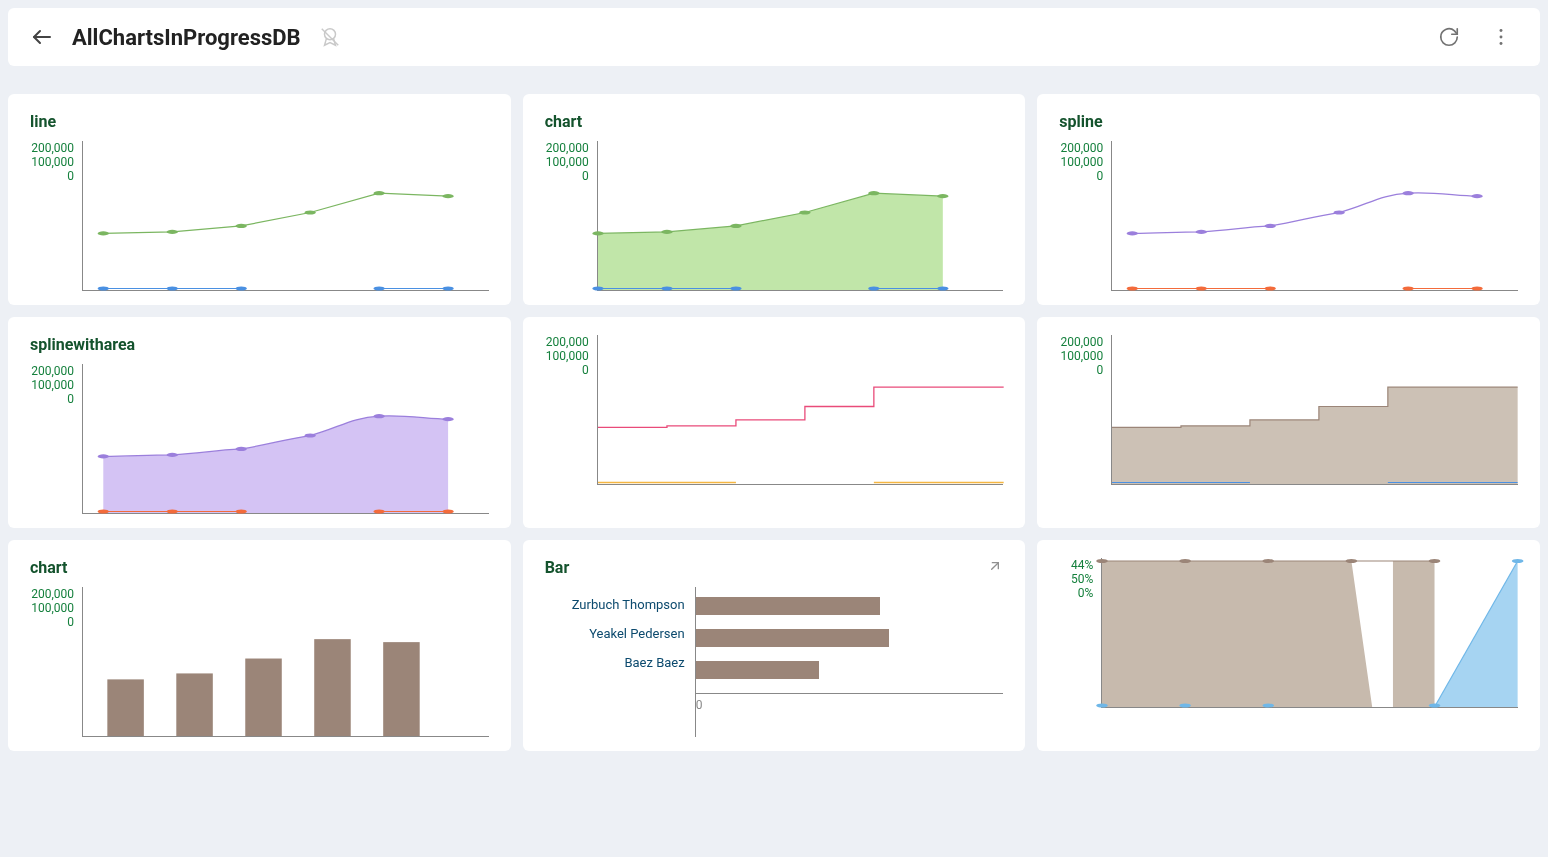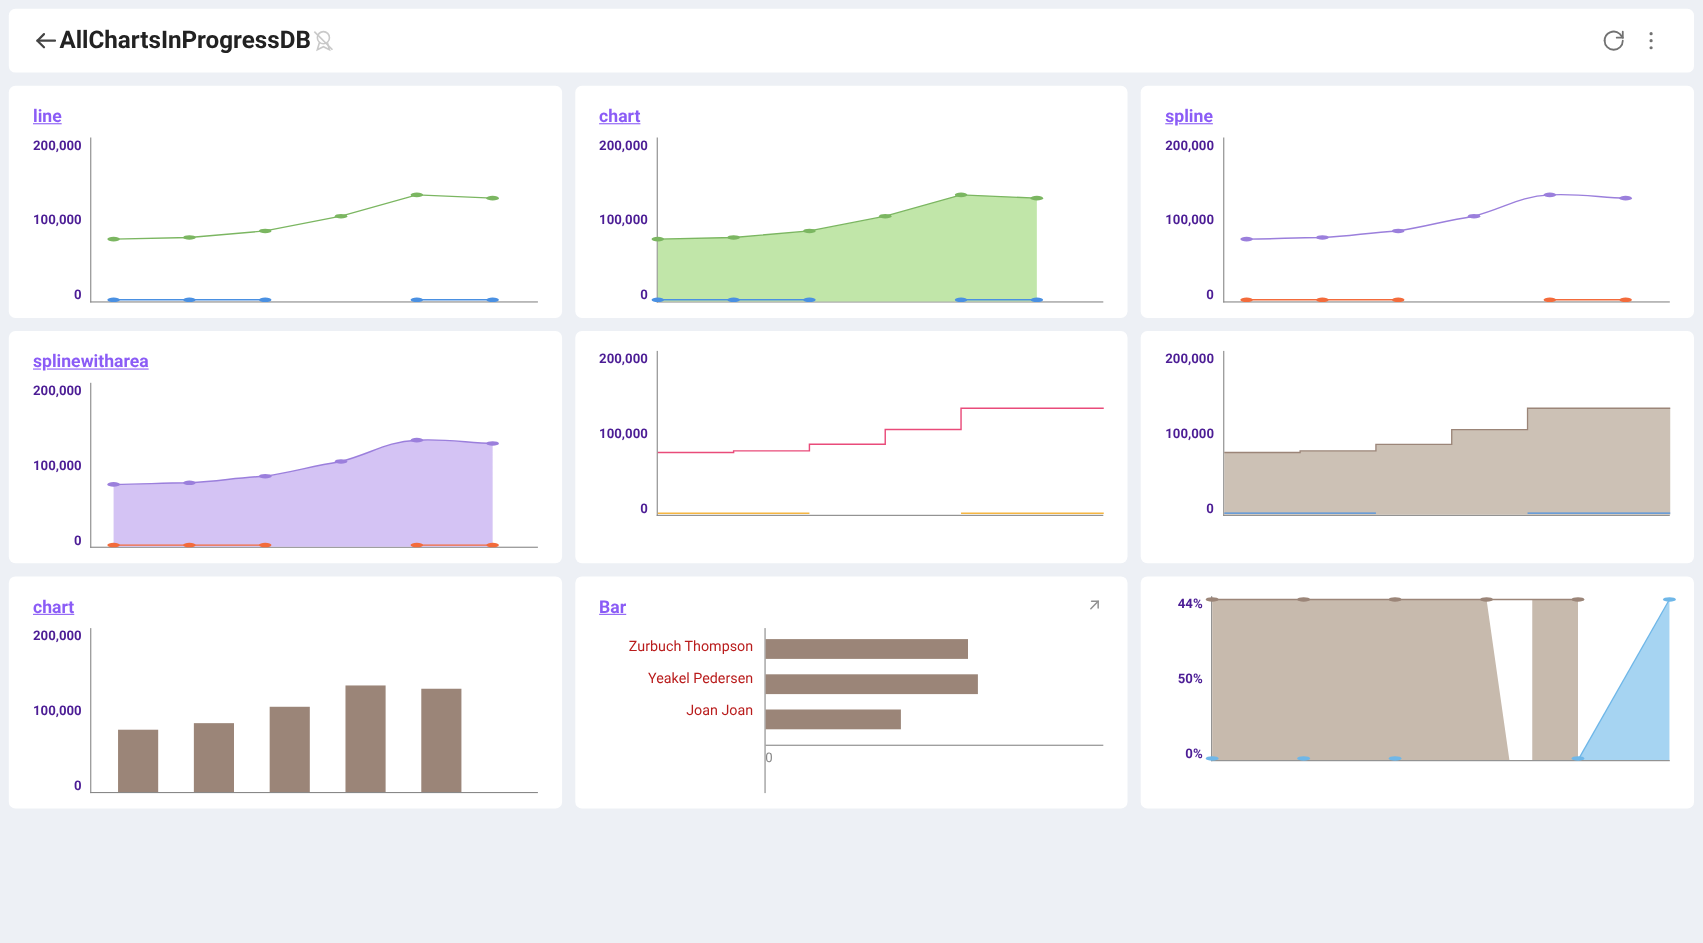--- a/index.html
+++ b/index.html
@@ -8,21 +8,22 @@
     background: #edf0f5;
     color: #333;
     padding: 8px;
   }
   .topbar {
     background: #fff;
     border-radius: 6px;
     padding: 12px 22px;
     display: flex;
     align-items: center;
-    margin-bottom: 12px;
+    gap: 18px;
+    margin-bottom: 28px;
   }
   .topbar .back-btn {
     cursor: pointer;
     display: flex;
     align-items: center;
   }
   .topbar h1 {
     font-size: 22px;
     font-weight: 700;
     color: #222;
@@ -47,47 +48,44 @@
   }
   .card {
     background: #fff;
     border-radius: 6px;
     padding: 18px 22px 14px 22px;
     position: relative;
   }
   .card-title {
     font-size: 16px;
     font-weight: 700;
-    color: #8b5cf6;
+    color: #14532d;
     margin-bottom: 10px;
-    text-decoration: underline;
   }
   .card .expand-icon {
     position: absolute;
     top: 18px;
     right: 22px;
     cursor: pointer;
     opacity: 0.65;
   }
   .chart-body {
     position: relative;
     height: 150px;
     display: flex;
   }
   .y-axis {
     display: flex;
     flex-direction: column;
-    justify-content: space-between;
     align-items: flex-end;
     padding-right: 8px;
     font-size: 12px;
-    color: #4c1d95;
+    color: #15803d;
     height: 100%;
     min-width: 52px;
-    font-weight: bold;
   }
   .plot {
     flex: 1;
     position: relative;
     border-left: 1px solid #888;
     border-bottom: 1px solid #888;
   }
   .plot svg {
     position: absolute;
     inset: 0;
@@ -98,21 +96,21 @@
   
   .hbar-body { display: flex; height: 150px; }
   .hbar-labels {
     display: flex;
     flex-direction: column;
     justify-content: flex-start;
     gap: 14px;
     align-items: flex-end;
     padding-right: 10px;
     font-size: 13px;
-    color: #b91c1c;
+    color: #0c4a6e;
     padding-top: 10px;
     min-width: 150px;
   }
   .hbar-plot {
     flex: 1;
     border-left: 1px solid #888;
     position: relative;
     padding-top: 10px;
   }
   .hbar-row {
@@ -370,21 +368,21 @@
     <div class="expand-icon">
       <svg width="16" height="16" viewBox="0 0 24 24" fill="none" stroke="#555" stroke-width="2" stroke-linecap="round">
           <line x1="7" y1="17" x2="17" y2="7"></line>
           <polyline points="8 7 17 7 17 16"></polyline>
         </svg>
     </div>
     <div class="hbar-body">
       <div class="hbar-labels">
         <span>Zurbuch Thompson</span>
         <span>Yeakel Pedersen</span>
-        <span>Joan Joan</span>
+        <span>Baez Baez</span>
       </div>
       <div class="hbar-plot">
         <div class="hbar-row" style="width:60%"></div>
         <div class="hbar-row" style="width:63%"></div>
         <div class="hbar-row" style="width:40%"></div>
         <div class="hbar-xaxis"><span>0</span></div>
       </div>
     </div>
   </div>
 

